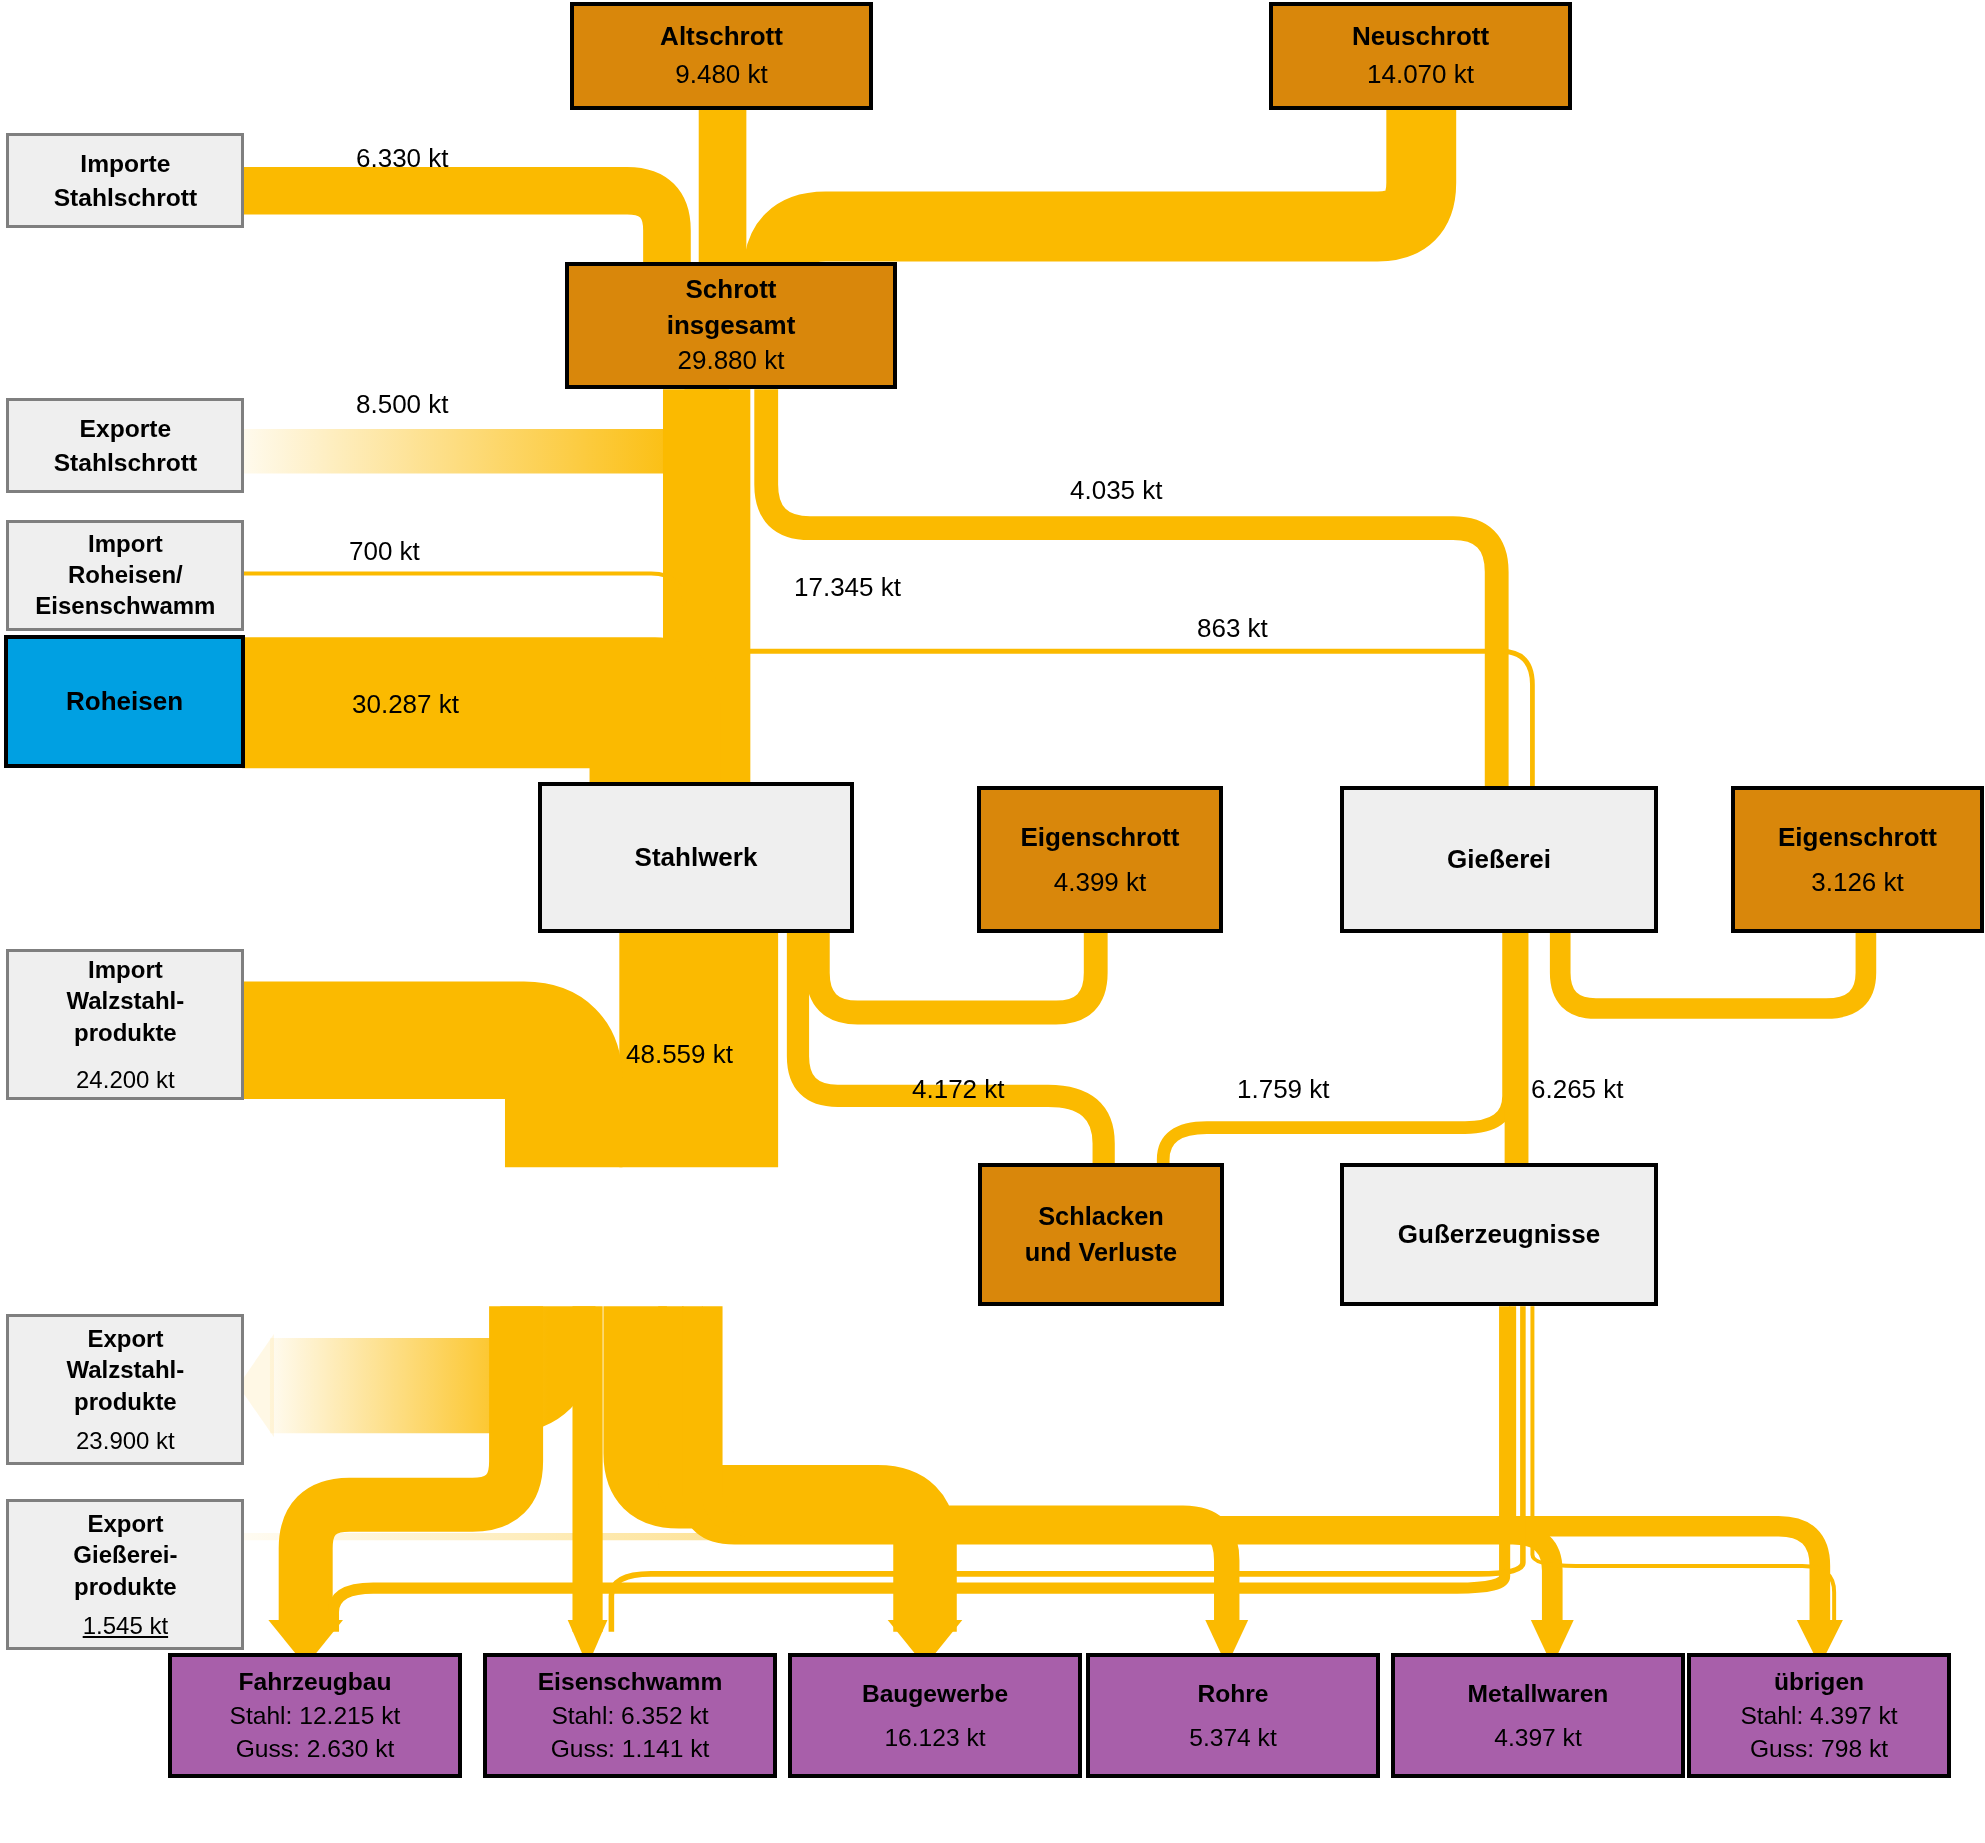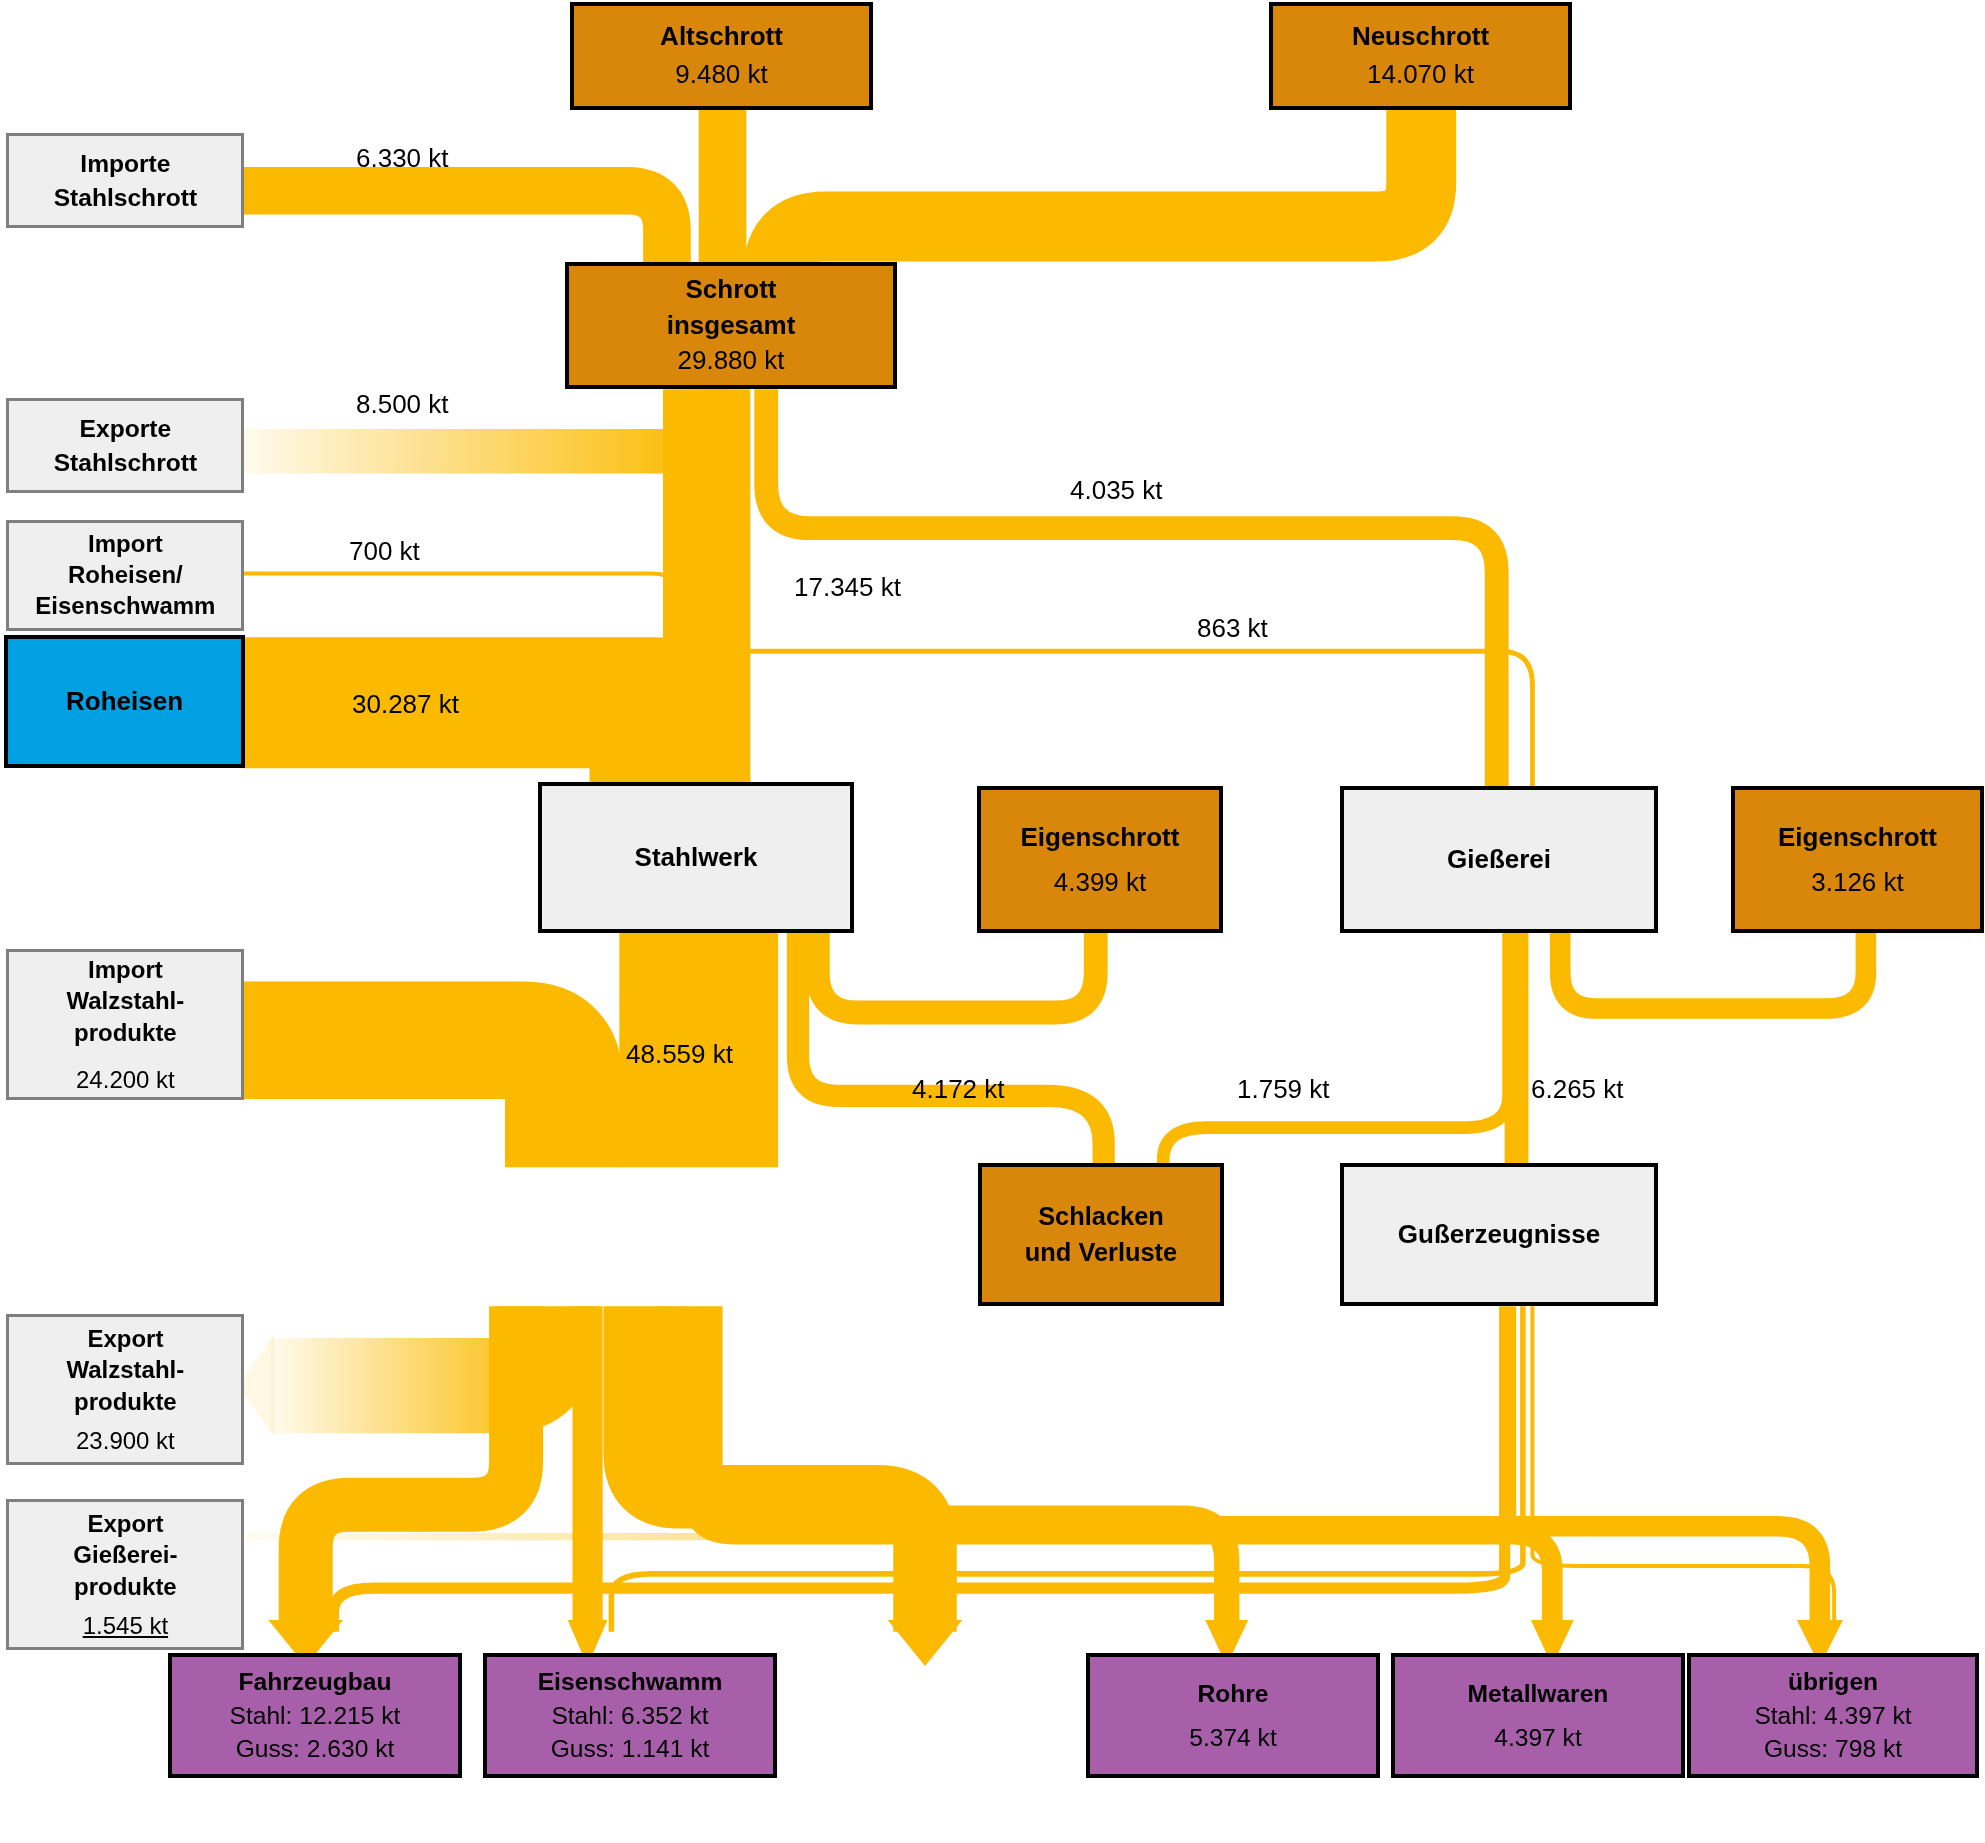--- a/index.html
+++ b/index.html
@@ -193,32 +193,36 @@
     <div class="val">Stahl: 12.215 kt</div>
     <div class="val">Guss: 2.630 kt</div>
   </div>
 
   <div class="node n-purple" style="left:483px;top:1653px;width:294px;height:125px;font-size:24.6px;line-height:1.36;">
     <div class="ttl">Eisenschwamm</div>
     <div class="val">Stahl: 6.352 kt</div>
     <div class="val">Guss: 1.141 kt</div>
   </div>
 
+  <div class="node n-purple" style="left:788px;top:1653px;width:294px;height:125px;font-size:24.6px;line-height:1.75;">
+    <div class="ttl">Baugewerbe</div>
+    <div class="val">16.123 kt</div>
+  </div>
 
   <div class="node n-purple" style="left:1086px;top:1653px;width:294px;height:125px;font-size:24.6px;line-height:1.75;">
     <div class="ttl">Rohre</div>
     <div class="val">5.374 kt</div>
   </div>
 
   <div class="node n-purple" style="left:1391px;top:1653px;width:294px;height:125px;font-size:24.6px;line-height:1.75;">
     <div class="ttl">Metallwaren</div>
     <div class="val">4.397 kt</div>
   </div>
 
-  <div class="node n-purple" style="left:1687px;top:1653px;width:292px;height:125px;font-size:24.6px;line-height:1.36;">
+  <div class="node n-purple" style="left:1687px;top:1653px;width:264px;height:125px;font-size:24.6px;line-height:1.36;">
     <div class="ttl">übrigen</div>
     <div class="val">Stahl: 4.397 kt</div>
     <div class="val">Guss: 798 kt</div>
   </div>
 
   <div class="lbl" style="left:356px;top:143px;font-size:26px;">6.330 kt</div>
 
   <div class="lbl" style="left:356px;top:389px;font-size:26px;">8.500 kt</div>
 
   <div class="lbl" style="left:349px;top:536px;font-size:26px;">700 kt</div>

